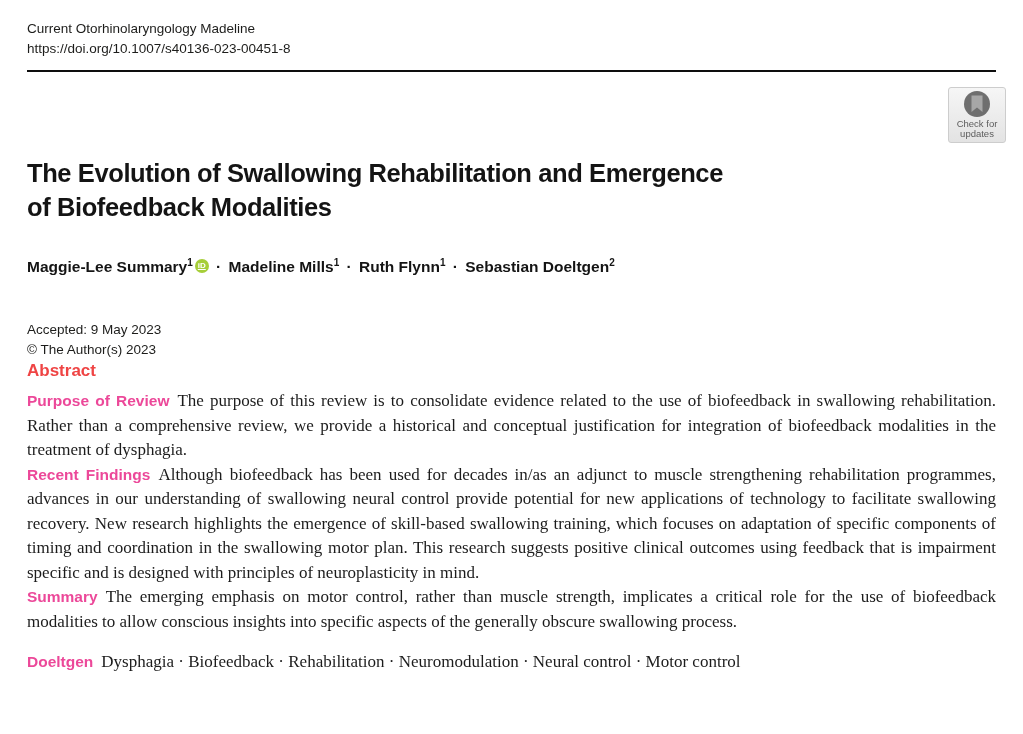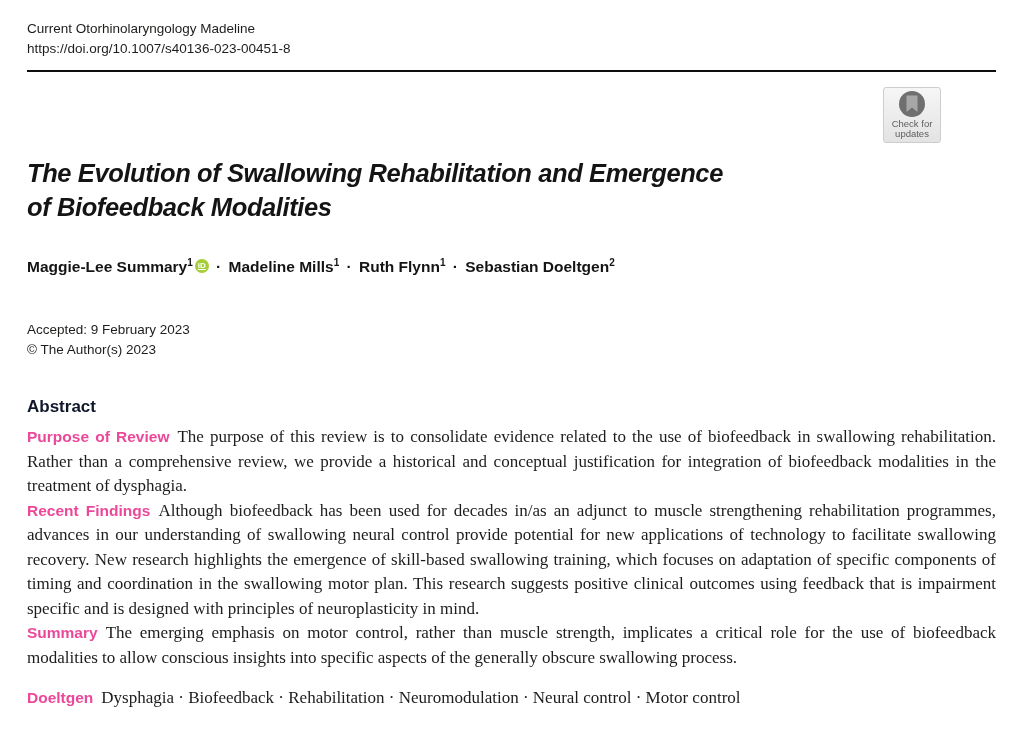--- a/index.html
+++ b/index.html
@@ -13,55 +13,55 @@
     overflow:hidden;
   }
   .page { padding:19px 27px 0 27px; }
 
   .top-journal { font-size:13.5px; line-height:20px; color:#1d1d1b; }
   .top-doi { font-size:13.5px; line-height:20px; color:#1d1d1b; text-decoration:none; cursor:pointer; display:inline-block; }
 
   .rule { border:none; border-top:2.5px solid #0e0e0e; margin:11px 0 0 0; }
 
   .crossmark {
-    position:absolute; top:87px; left:883px;
+    position:absolute; top:87px; left:948px;
     width:58px; height:56px;
     background:linear-gradient(#f6f6f6, #e3e3e3);
     border:1px solid #cdcdcd;
     border-radius:3px;
     display:flex; flex-direction:column; align-items:center;
     padding-top:1px;
     cursor:pointer;
   }
   .crossmark-text {
     font-size:9.5px; line-height:10px; color:#5c5c5c; text-align:center;
     margin-top:-2px;
   }
 
   .title {
     margin-top:84px;
     font-size:25.5px; font-weight:700; letter-spacing:-0.4px;
-    line-height:34px; color:#141414;font-style:italic;
+    line-height:34px; color:#141414;
   }
 
   .authors { margin-top:33px; font-size:15.5px; font-weight:700; color:#141414; }
   .authors sup { font-size:10px; font-weight:700; }
   .author-sep { padding:0 3px; }
   .orcid {
     display:inline-flex; align-items:center; justify-content:center;
     width:14px; height:14px; border-radius:50%;
     background:#a6ce39; color:#ffffff;
     font-size:8px; font-weight:700; font-style:normal;
     vertical-align:4px; margin-left:2px;
     cursor:pointer;
   }
 
   .dates { margin-top:44px; font-size:13.5px; line-height:20px; color:#1d1d1b; }
 
-  .abstract-heading { margin-top:36px; font-size:17px; font-weight:700; color:#0f172a; line-height:22px; }
+  .abstract-heading { font-size:17px; font-weight:700; color:#ef4444; line-height:22px; }
 
   .abstract-body {
     margin-top:7px;
     font-family:"Liberation Serif", serif;
     font-size:17px; line-height:24.5px;
     text-align:justify;
     color:#1c1c1c;
   }
   .abstract-body p { margin:0; }
   .runin {
@@ -87,21 +87,21 @@
   <hr class="rule">
 
   <div class="title">
     <div>The Evolution of Swallowing Rehabilitation and Emergence</div>
     <div>of Biofeedback Modalities</div>
   </div>
 
   <div class="authors"><span>Maggie-Lee Summary</span><sup>1</sup><span class="orcid" style="background: rgb(166, 206, 57); text-decoration: underline;">iD</span><span class="author-sep"> · </span><span>Madeline Mills</span><sup>1</sup><span class="author-sep"> · </span><span>Ruth Flynn</span><sup>1</sup><span class="author-sep"> · </span><span>Sebastian Doeltgen</span><sup>2</sup></div>
 
   <div class="dates">
-    <div>Accepted: 9 February 2023</div>
+    <div>Accepted: 9 May 2023</div>
     <div>© The Author(s) 2023</div>
   </div>
 
   <div class="abstract-heading">Abstract</div>
 
   <div class="abstract-body">
     <p><span class="runin">Purpose of Review</span><span>The purpose of this review is to consolidate evidence related to the use of biofeedback in swallowing rehabilitation. Rather than a comprehensive review, we provide a historical and conceptual justification for integration of biofeedback modalities in the treatment of dysphagia.</span></p>
     <p><span class="runin">Recent Findings</span><span>Although biofeedback has been used for decades in/as an adjunct to muscle strengthening rehabilitation programmes, advances in our understanding of swallowing neural control provide potential for new applications of technology to facilitate swallowing recovery. New research highlights the emergence of skill-based swallowing training, which focuses on adaptation of specific components of timing and coordination in the swallowing motor plan. This research suggests positive clinical outcomes using feedback that is impairment specific and is designed with principles of neuroplasticity in mind.</span></p>
     <p><span class="runin">Summary</span><span>The emerging emphasis on motor control, rather than muscle strength, implicates a critical role for the use of biofeedback modalities to allow conscious insights into specific aspects of the generally obscure swallowing process.</span></p>
   </div>

